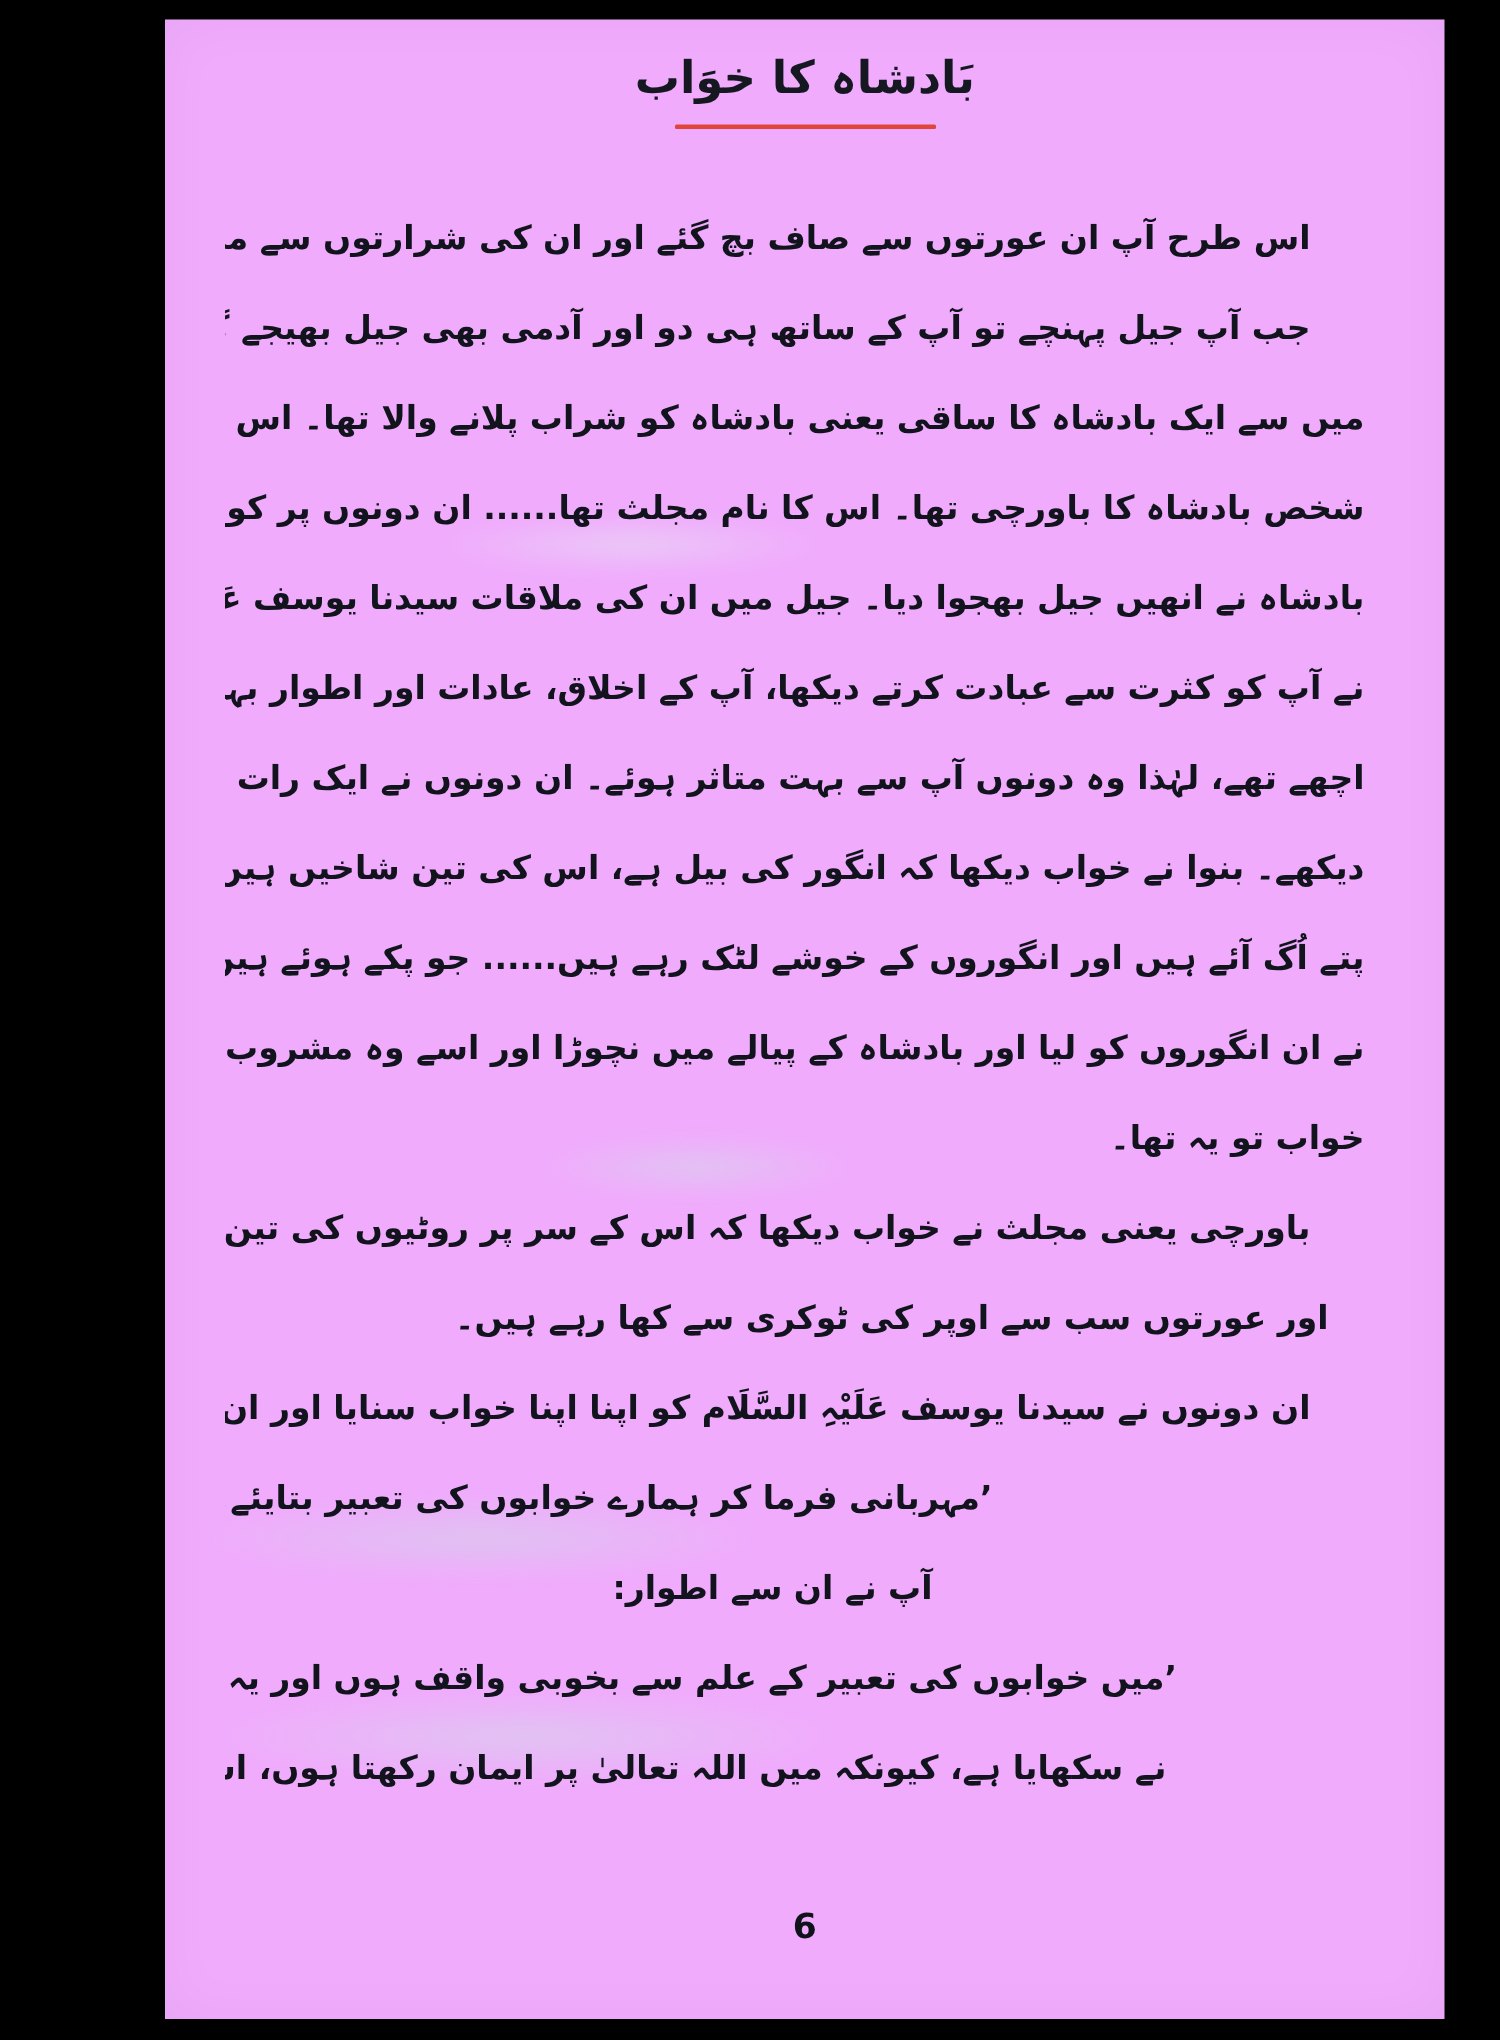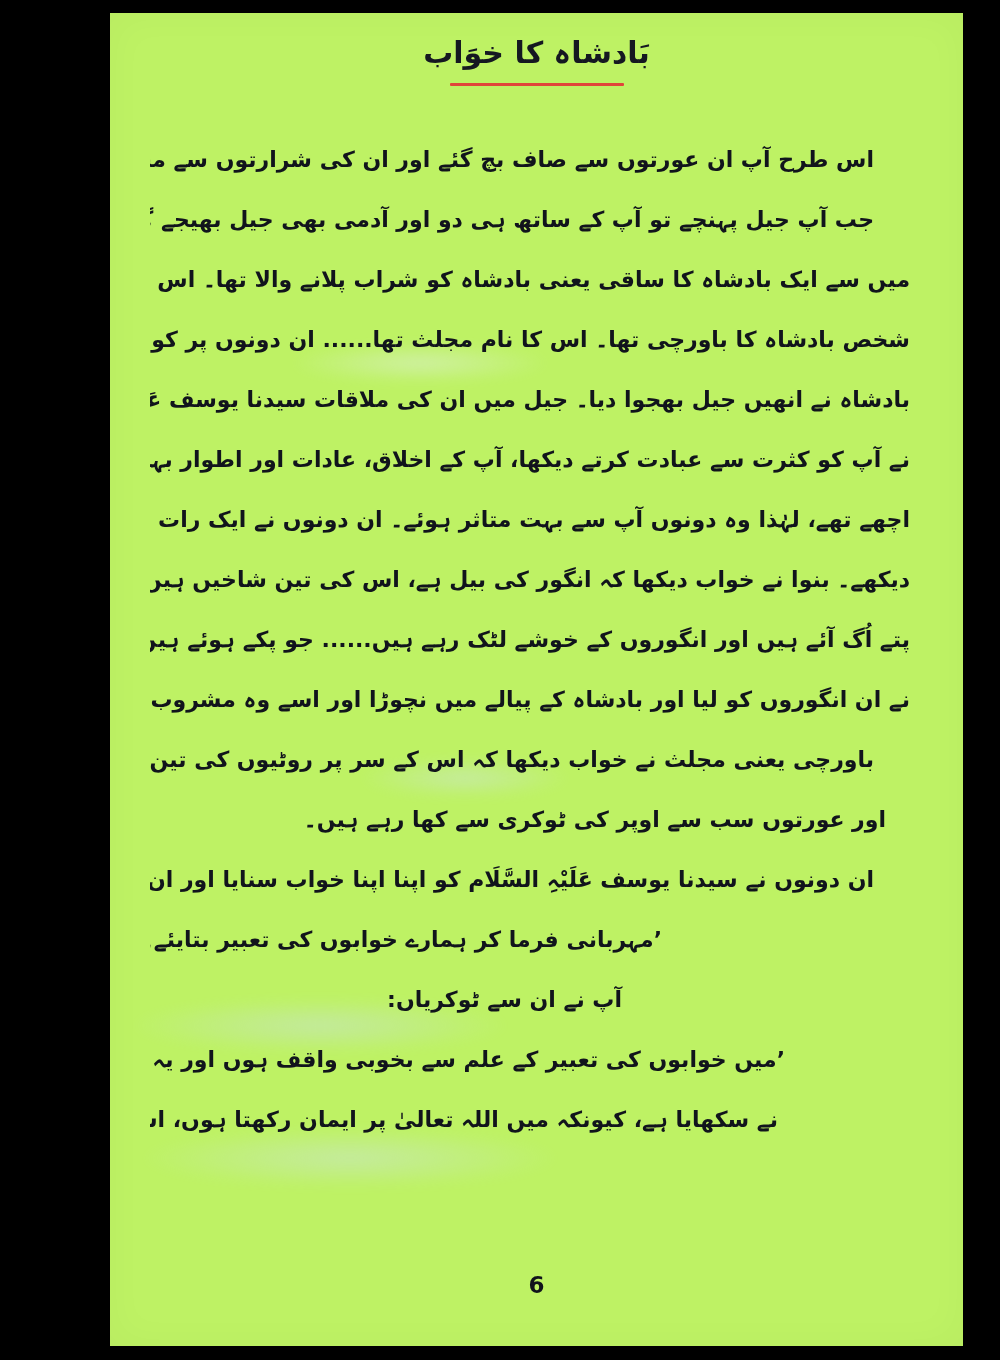--- a/index.html
+++ b/index.html
@@ -3,21 +3,21 @@
 <meta charset="utf-8">
 <style>
   html,body{margin:0;padding:0;}
   body{
     width:1000px;height:1360px;position:relative;
     background:#000;overflow:hidden;
     font-family:"DejaVu Sans",sans-serif;
   }
   .scan-page{
     position:absolute;left:110px;top:13px;width:853px;height:1333px;
-    background:#bef264;
+    background:#f0abfc;
     box-shadow:inset 0 0 40px rgba(0,0,0,0.03);
   }
   
   .ghost{position:absolute;border-radius:50%;filter:blur(6px);opacity:.45;pointer-events:none;}
   .g1{left:250px;top:745px;width:210px;height:40px;background:radial-gradient(closest-side,#cfe3e6,transparent);}
   .g2{left:20px;top:985px;width:380px;height:55px;background:radial-gradient(closest-side,#c9dfe3,transparent);}
   .g3{left:30px;top:1115px;width:420px;height:60px;background:radial-gradient(closest-side,#cde2e5,transparent);}
   .g4{left:180px;top:330px;width:260px;height:40px;background:radial-gradient(closest-side,#e4eef0,transparent);}
 
   .title-wrap{position:absolute;top:14px;left:0;width:100%;text-align:center;}
@@ -72,24 +72,25 @@
     <div class="line ind-a">اس طرح آپ ان عورتوں سے صاف بچ گئے اور ان کی شرارتوں سے محفوظ ہو گئے۔</div>
     <div class="line ind-a">جب آپ جیل پہنچے تو آپ کے ساتھ ہی دو اور آدمی بھی جیل بھیجے گئے تھے۔ ان</div>
     <div class="line">میں سے ایک بادشاہ کا ساقی یعنی بادشاہ کو شراب پلانے والا تھا۔ اس کا نام بنوا تھا، دوسرا</div>
     <div class="line">شخص بادشاہ کا باورچی تھا۔ اس کا نام مجلث تھا...... ان دونوں پر کوئی الزام تھا، اس لیے</div>
     <div class="line">بادشاہ نے انھیں جیل بھجوا دیا۔ جیل میں ان کی ملاقات سیدنا یوسف عَلَیْہِ السَّلَام سے ہوئی۔ انھوں</div>
     <div class="line">نے آپ کو کثرت سے عبادت کرتے دیکھا، آپ کے اخلاق، عادات اور اطوار بہت</div>
     <div class="line">اچھے تھے، لہٰذا وہ دونوں آپ سے بہت متاثر ہوئے۔ ان دونوں نے ایک رات خواب</div>
     <div class="line">دیکھے۔ بنوا نے خواب دیکھا کہ انگور کی بیل ہے، اس کی تین شاخیں ہیں۔ ان شاخوں میں</div>
     <div class="line">پتے اُگ آئے ہیں اور انگوروں کے خوشے لٹک رہے ہیں...... جو پکے ہوئے ہیں۔ اس</div>
     <div class="line">نے ان انگوروں کو لیا اور بادشاہ کے پیالے میں نچوڑا اور اسے وہ مشروب پلایا۔ اس کا</div>
+    <div class="line start">خواب تو یہ تھا۔</div>
     <div class="line ind-a">باورچی یعنی مجلث نے خواب دیکھا کہ اس کے سر پر روٹیوں کی تین ٹوکریاں ہیں</div>
     <div class="line start end13">اور عورتوں سب سے اوپر کی ٹوکری سے کھا رہے ہیں۔</div>
     <div class="line start ind-a">ان دونوں نے سیدنا یوسف عَلَیْہِ السَّلَام کو اپنا اپنا خواب سنایا اور ان سے کہا:</div>
     <div class="line start dlg1">’مہربانی فرما کر ہمارے خوابوں کی تعبیر بتایئے۔‘</div>
-    <div class="line start dlg2">آپ نے ان سے ٹوکریاں:</div>
+    <div class="line start dlg2">آپ نے ان سے اطوار:</div>
     <div class="line qblk1">’میں خوابوں کی تعبیر کے علم سے بخوبی واقف ہوں اور یہ سب مجھے اللہ</div>
     <div class="line qblk2">نے سکھایا ہے، کیونکہ میں اللہ تعالیٰ پر ایمان رکھتا ہوں، اس کی توحید پر</div>
   </div>
 
   <div class="page-number">6</div>
 
 </div>
 
 </body></html>

